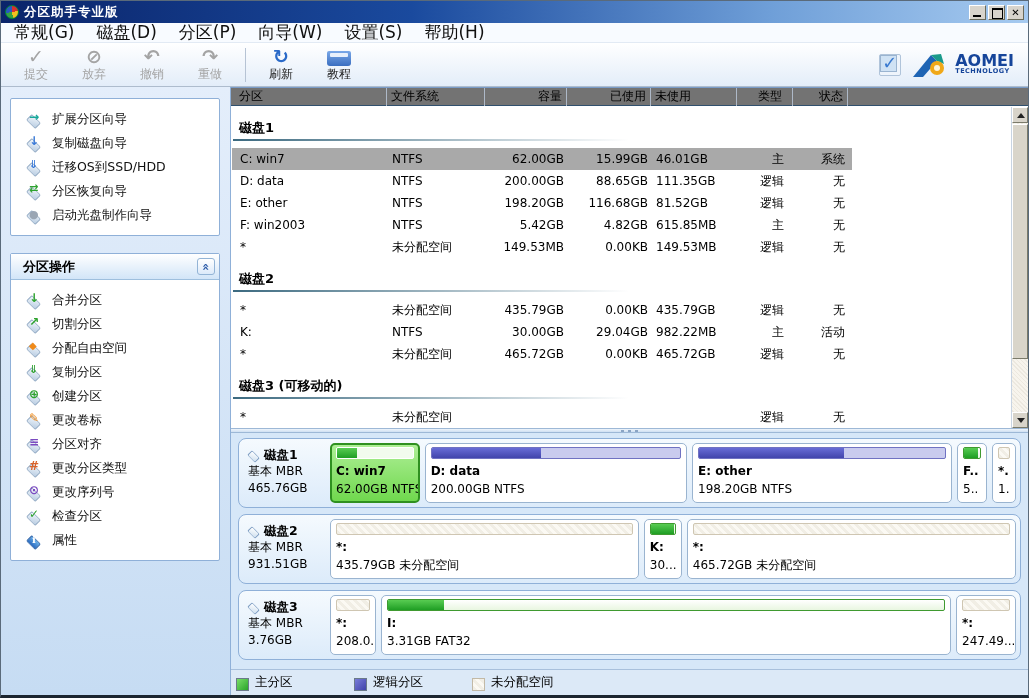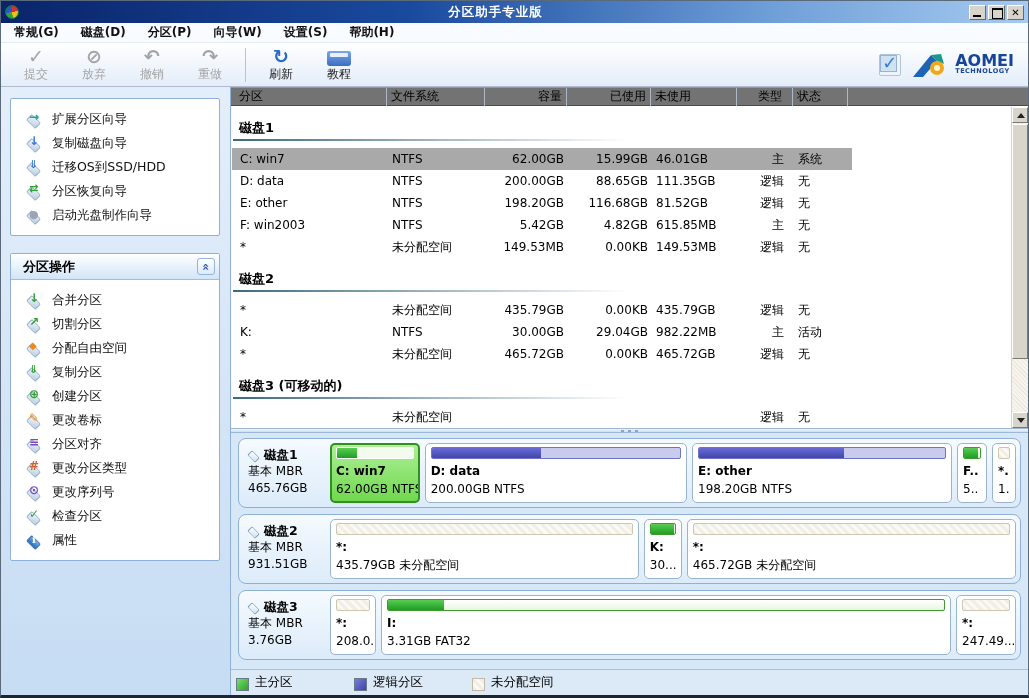--- a/index.html
+++ b/index.html
@@ -9,33 +9,33 @@
   .window { position:relative; width:1029px; height:698px;
     border:1px solid #5a6a7a; border-bottom:3px solid #1c2630;
     background:#d6e7f8; display:flex; flex-direction:column; overflow:hidden; }
 
   
   .titlebar { height:22px; flex:0 0 22px; display:flex; align-items:center; padding:0 4px;
     background:linear-gradient(to right,#0a246a 0%,#1a4a9e 40%,#6f9fd8 75%,#a6caf0 100%); }
   .app-icon { width:14px; height:14px; border-radius:50%;
     background:conic-gradient(#d83030 0 22%, #f0c020 22% 47%, #35a045 47% 72%, #2a58c0 72% 100%);
     border:1px solid #083; margin-right:5px; }
-  .title-text { color:#fff; font-size:12.5px; font-weight:bold; flex:1; letter-spacing:1px;text-align:center; }
+  .title-text { color:#fff; font-size:12.5px; font-weight:bold; flex:1; letter-spacing:1px; }
   .winbtn { width:17px; height:15px; margin-left:2px; background:#d8d4cc;
     border:1px solid; border-color:#ffffff #6a6a5a #6a6a5a #ffffff; position:relative; }
   .winbtn.bmin::after { content:""; position:absolute; left:3px; bottom:2px; width:8px; height:2px; background:#000; }
   .winbtn.bmax::after { content:""; position:absolute; left:3px; top:2px; width:9px; height:8px;
     border:1px solid #000; border-top-width:2px; }
   .winbtn.bcls::after { content:"\2715"; position:absolute; left:0; right:0; top:0; text-align:center;
     font-size:10px; font-weight:bold; color:#000; line-height:14px; }
 
   
   .menubar { height:20px; flex:0 0 20px; background:#f8fbff; display:flex; align-items:center;
     padding-left:4px; border-bottom:1px solid #e2eaf4; }
-  .menu-item { font-size:12px; color:#101010; padding:2px 9px; margin-right:4px; cursor:default;font-weight:bold; }
+  .menu-item { font-size:17px; color:#101010; padding:2px 9px; margin-right:4px; cursor:default; }
 
   
   .toolbar { height:44px; flex:0 0 44px; background:linear-gradient(#ffffff,#e3edf9);
     border-bottom:1px solid #aebccd; display:flex; align-items:center; padding:0 6px; }
   .tbtn { width:58px; height:40px; display:flex; flex-direction:column; align-items:center; justify-content:center; }
   .tbtn .tico { height:20px; line-height:20px; font-size:19px; font-weight:bold; }
   .tbtn .tlabel { font-size:12px; margin-top:0px; color:#1a1a1a; }
   .tbtn.disabled .tico, .tbtn.disabled .tlabel { color:#a4a4a4; }
   .tbtn .blue { color:#2a6ac8; }
   .tsep { width:1px; height:34px; background:#b6c3d4; margin:0 6px; }
@@ -107,21 +107,21 @@
     font-size:12px; align-items:center; }
   .th { border-right:1px solid #aeb9c8; height:18px; line-height:17px; padding:0 4px; }
   .filler { flex:1; border-right:none; }
   .cl { height:22px; line-height:22px; padding:0 4px; overflow:hidden; white-space:nowrap; font-size:12px; }
   .w-part   { width:156px; padding-left:8px; }
   .w-fs     { width:98px; }
   .w-cap    { width:82px; text-align:right; }
   .w-used   { width:84px; text-align:right; }
   .w-unused { width:86px; text-align:left; }
   .w-type   { width:56px; text-align:right; padding-right:10px; }
-  .w-status { width:55px; text-align:left; }
+  .w-status { width:55px; text-align:right; }
   .tscroll { position:absolute; right:17px; left:0; top:19px; bottom:0; overflow:hidden; padding-left:1px; }
   .tgroup { margin-top:12px; }
   .glabel { font-size:13px; font-weight:bold; margin-left:7px; height:18px; line-height:18px; }
   .gline { height:2px; width:396px; margin:2px 0 7px 1px;
     background:linear-gradient(to right,#3c6a80,rgba(255,255,255,0)); }
   .trow { display:flex; width:620px; height:22px; }
   .trow.selected { background:#a9a9a9; }
 
   
   .vscroll { position:absolute; top:19px; right:0; bottom:0; width:17px;

